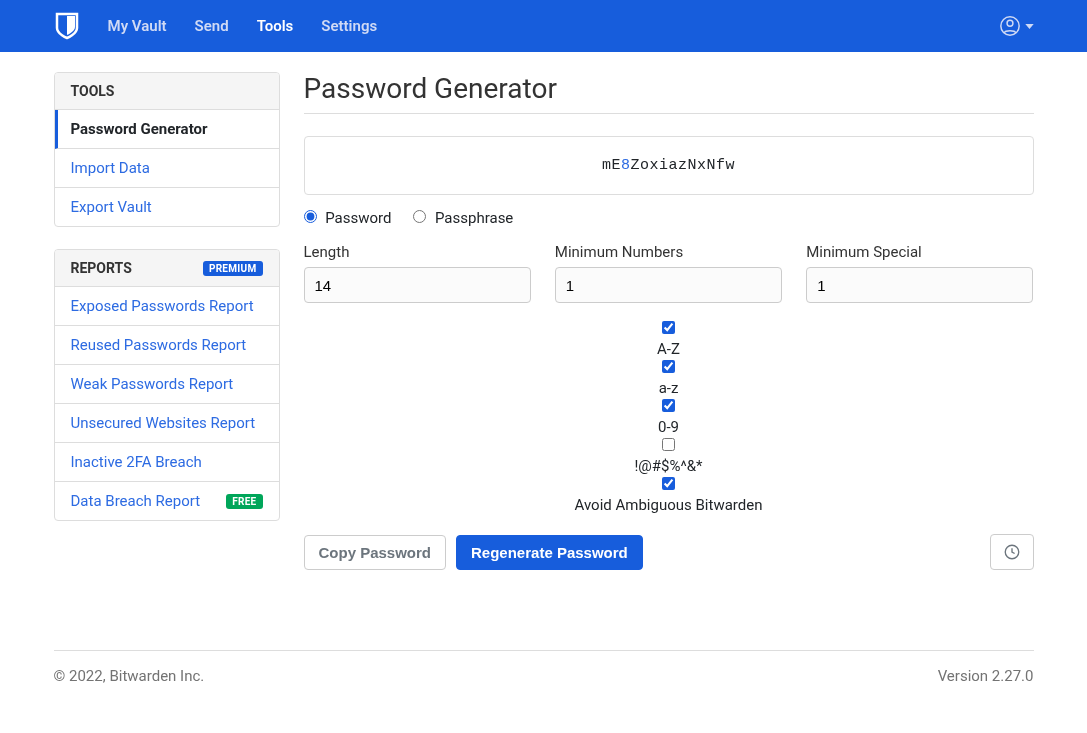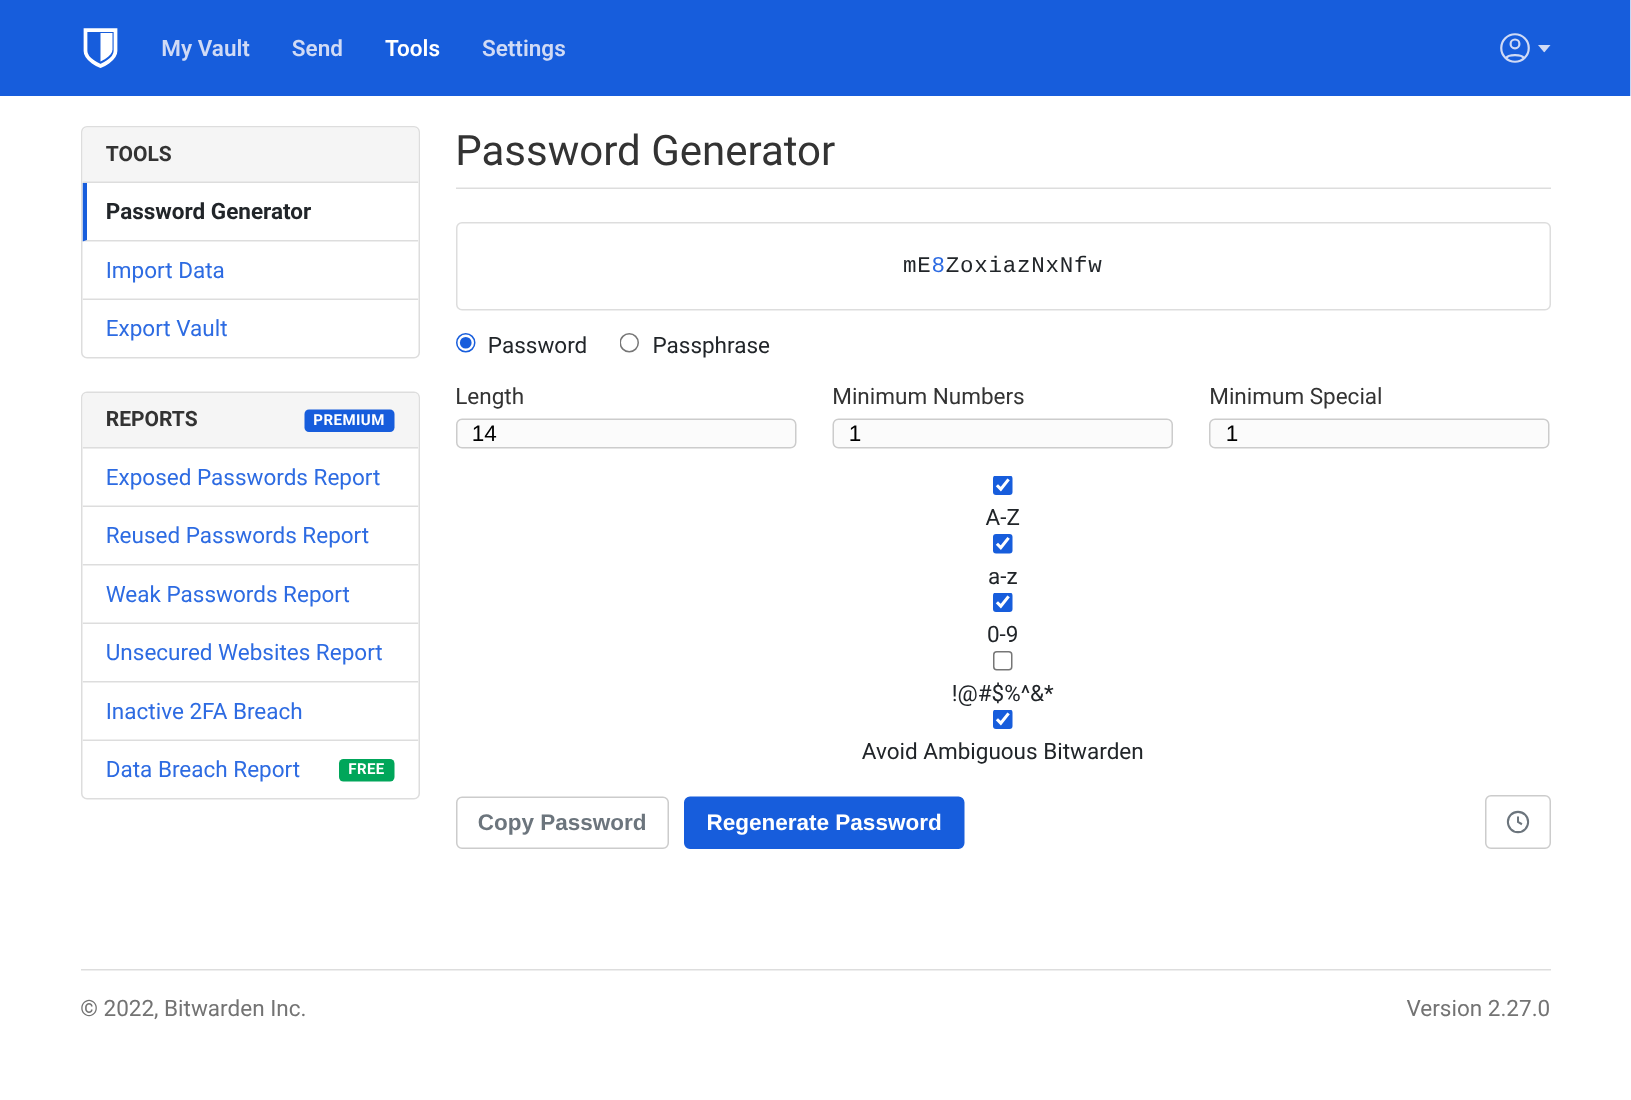--- a/index.html
+++ b/index.html
@@ -4,21 +4,21 @@
 <style>
 * { box-sizing: border-box; margin: 0; padding: 0; }
 body {
   font-family: -apple-system, BlinkMacSystemFont, "Segoe UI", Roboto, "Helvetica Neue", Arial, sans-serif;
   font-size: 14px;
   color: #212529;
   background: #fff;
 }
 .navbar {
   background: #175ddc;
-  height: 64px;
+  height: 52px;
   display: flex;
   align-items: center;
   padding: 0 0;
 }
 .navbar-inner {
   width: 980px;
   margin: 0 auto;
   display: flex;
   align-items: center;
   height: 100%;
@@ -127,21 +127,21 @@
 .radio-item input { margin-right: 5px; accent-color: #175ddc; }
 .field-row { display: flex; gap: 24px; margin-bottom: 18px; }
 .field-col { flex: 1; display: flex; flex-direction: column; }
 .field-label { font-size: 15px; color: #333; margin-bottom: 6px; }
 .field-input {
   padding: 2px 10px;
   border: 1px solid #ccc;
   border-radius: 4px;
   background: #fbfbfb;
   font-size: 15px;
-  height: 20px;
+  height: 36px;
 }
 .check-list { margin-bottom: 20px; }
 .check-item { display: flex; align-items: center; gap: 6px; margin-bottom: 2px; font-size: 15px; cursor: pointer; flex-direction: column; }
 .check-item input { accent-color: #175ddc; width: 13px; height: 13px; cursor: pointer; }
 .button-row { display: flex; align-items: center; gap: 10px; }
 .btn {
   padding: 8px 14px;
   border-radius: 4px;
   font-size: 15px;
   font-weight: 600;

